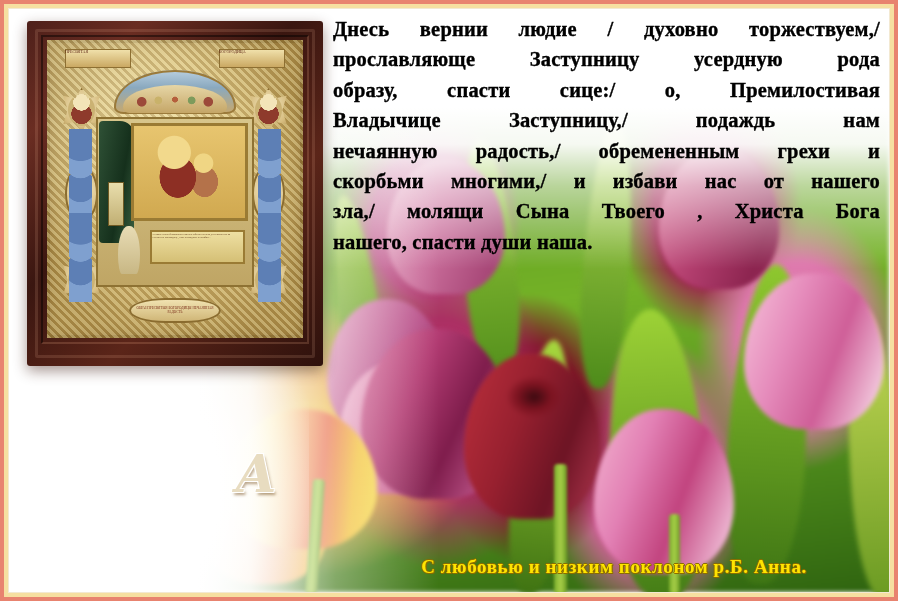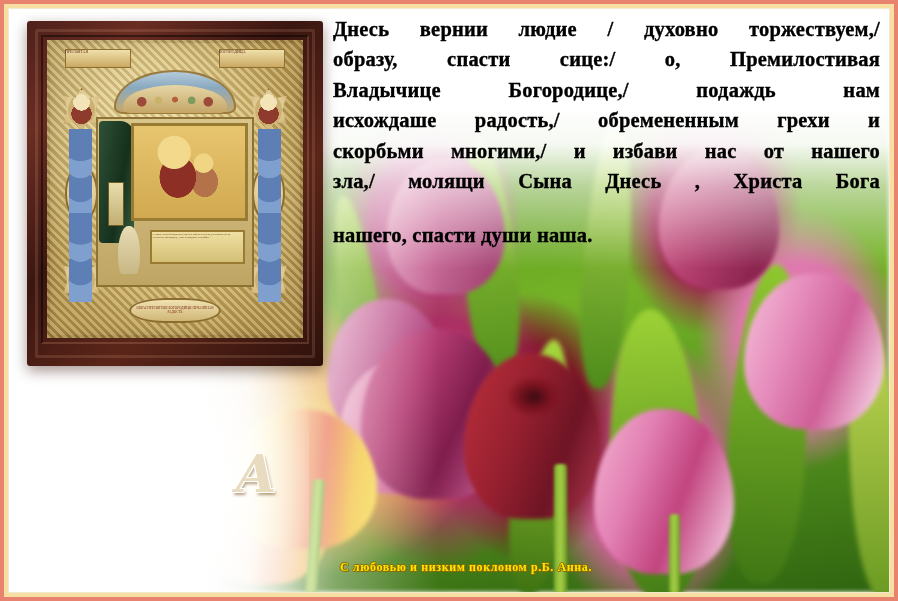--- a/index.html
+++ b/index.html
@@ -267,45 +267,45 @@
     letter-spacing:.2px;
     text-align:justify;
     -webkit-text-stroke:.35px #000;
   }
   .prayer .ln{
     display:block;
     text-align:justify;
     text-align-last:justify;
     white-space:pre;
   }
-  .prayer .ln.last{text-align-last:left;margin-top:24px;}
+  .prayer .ln.last{text-align-last:left;}
 
   
   .monogram{
     position:absolute;left:236px;top:448px;
     z-index:35;
     font-family:"DejaVu Serif",serif;
     font-style:italic;font-weight:bold;
     font-size:52px;line-height:52px;
     color:#e8dcc0;
     text-shadow:
       0 0 1px #ffffff, 1px 1px 0 #ffffff, -1px -1px 0 #ffffff,
       1px -1px 0 #ffffff, -1px 1px 0 #ffffff,
       2px 3px 3px rgba(120,80,30,.55);
   }
 
   
   .signature{
     position:absolute;left:340px;top:556px;width:548px;
     z-index:35;
     font-family:"Liberation Serif",serif;
-    font-weight:bold;font-size:12px;line-height:22px;
+    font-weight:bold;font-size:19px;line-height:22px;
     color:#ffe400;
     letter-spacing:.6px;
-    text-align:left;
+    text-align:center;
     text-shadow:0 0 1px #9a7a00,1px 1px 0 #8a6c00,-1px 0 0 #8a6c00,0 -1px 0 #8a6c00,1px 0 0 #8a6c00,0 1px 0 #8a6c00;
   }
 </style>
 </head>
 <body>
 
 <div class="card">
 
   <div class="canvas">
     <div class="photo">
@@ -372,25 +372,26 @@
         <div class="kneeler"></div>
         <div class="scroll">Человек некий беззаконный имеяше обычай на всяк день молитися ко Пресвятей Богородице, таже исхождаше на разбой...</div>
       </div>
 
       <div class="cartouche">ОБРАЗ ПРЕСВЯТЫЯ БОГОРОДИЦЫ НЕЧАЯННАЯ РАДОСТЬ</div>
     </div>
   </div>
 
   <div class="prayer">
     <span class="ln">Днесь вернии людие / духовно торжествуем,/</span>
+    <span class="ln">прославляюще Заступницу усердную рода</span>
     <span class="ln">образу, спасти сице:/ о, Премилостивая</span>
-    <span class="ln">Владычице Богородице,/ подаждь нам</span>
-    <span class="ln">исхождаше радость,/ обремененным грехи и</span>
+    <span class="ln">Владычице Заступницу,/ подаждь нам</span>
+    <span class="ln">нечаянную радость,/ обремененным грехи и</span>
     <span class="ln">скорбьми многими,/ и избави нас от нашего</span>
-    <span class="ln">зла,/ молящи Сына Днесь , Христа Бога</span>
+    <span class="ln">зла,/ молящи Сына Твоего , Христа Бога</span>
     <span class="ln last">нашего, спасти души наша.</span>
   </div>
 
   <div class="monogram">A</div>
 
   <div class="signature">С  любовью  и  низким  поклоном  р.Б. Анна.</div>
 
   <div class="border-hair"></div>
   <div class="border-inner"></div>
   <div class="border-outer"></div>

